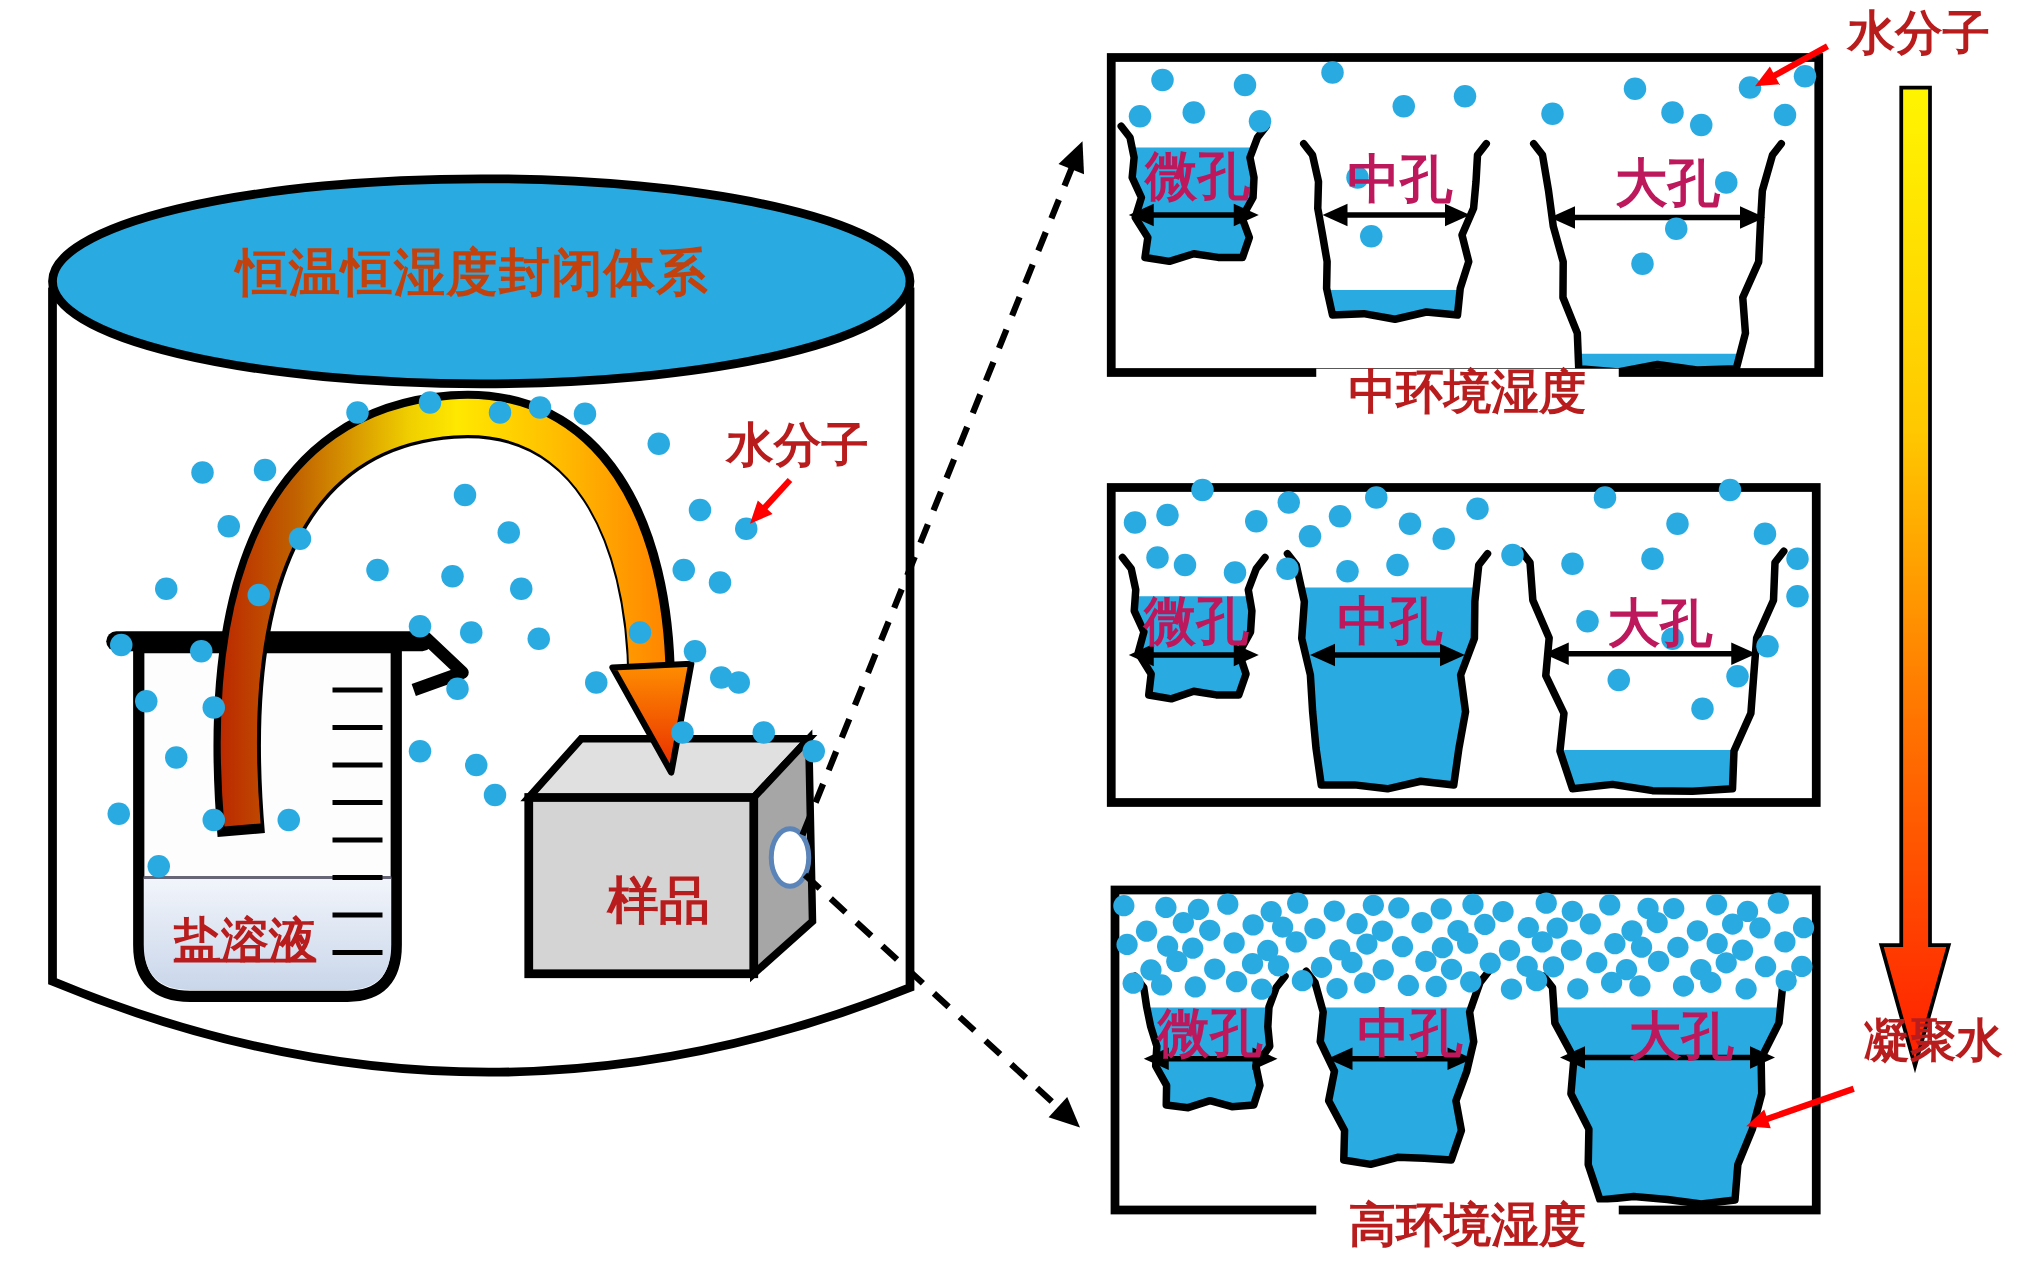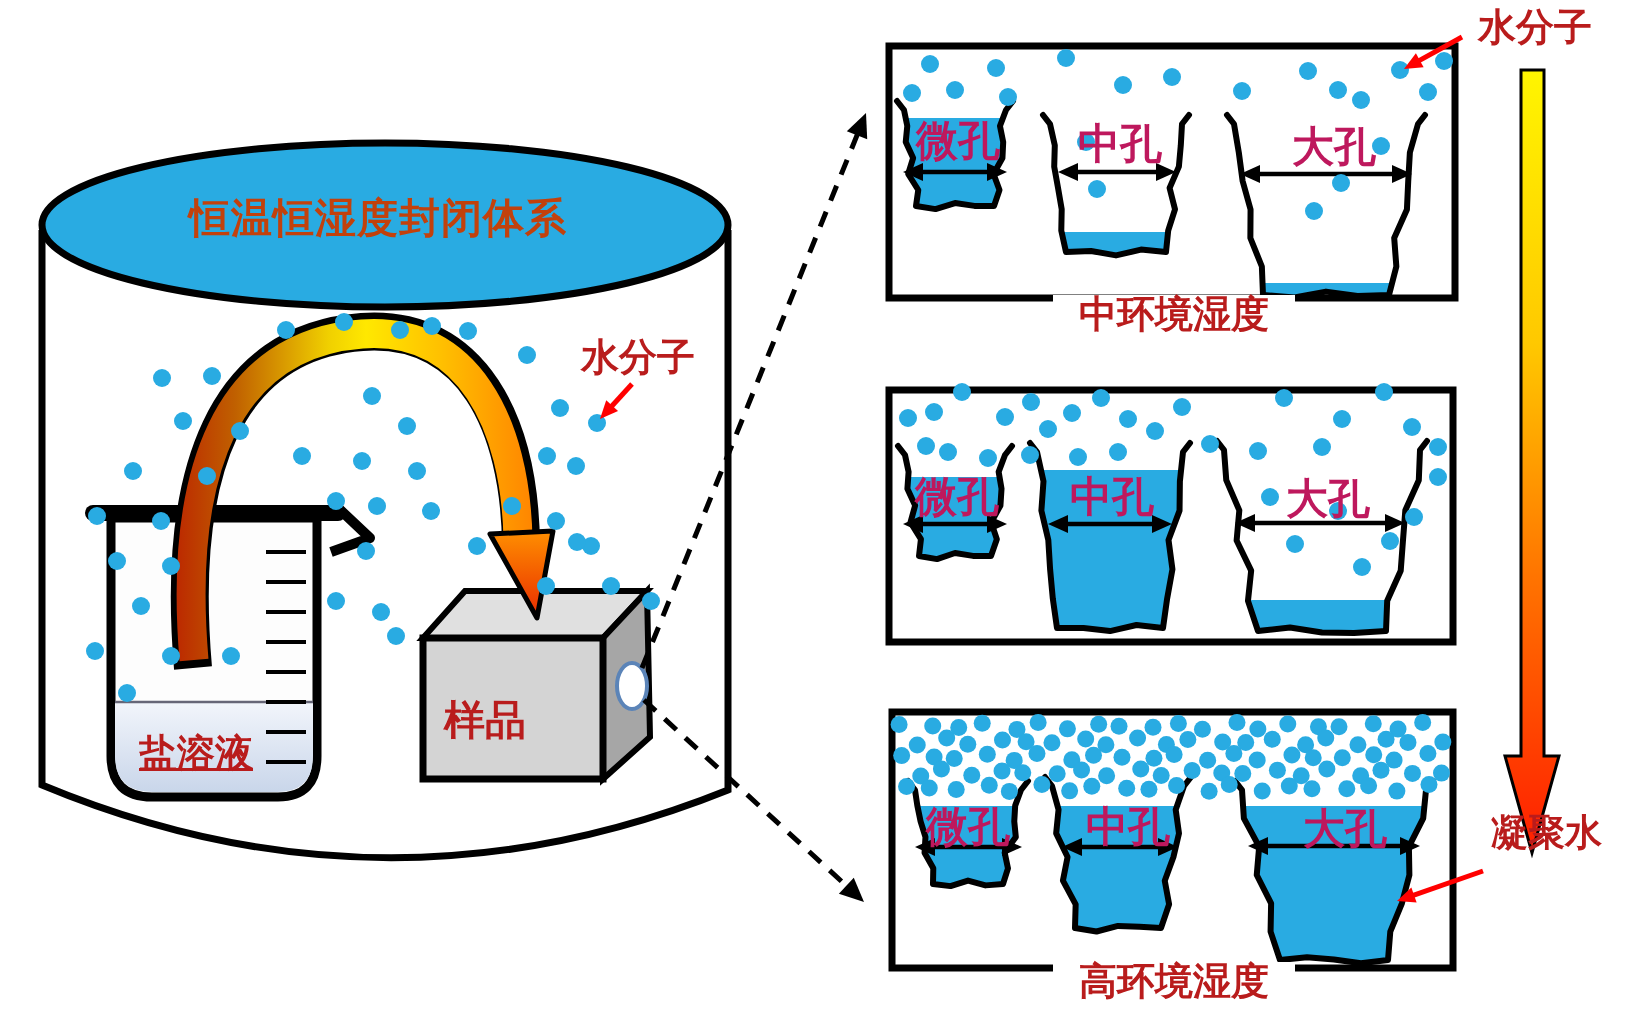--- a/index.html
+++ b/index.html
@@ -366,21 +366,21 @@
           <line x1="1483" y1="871" x2="1408.8969222862167" y2="896.8499108303895" stroke="#ff0000" stroke-width="5"></line>
           <polygon points="1397,901 1411.3606260154775,887.5176997347045 1416.6305805165703,902.624902637837" fill="#ff0000"></polygon>
         </g>
       </g>
   </svg>
 
   <div class="label white f41" style="left:163px;top:197px;width:430px;text-align:center;letter-spacing:1px;">恒温恒湿度封闭体系</div>
 
   <div class="label red f38" style="left:581px;top:338px;">水分子</div>
   <div class="label red f38" style="left:139px;top:734px;text-decoration:underline;">盐溶液</div>
-  <div class="label red f41" style="left:444px;top:699px;">样品</div>
+  <div class="label red f41" style="left:486px;top:699px;">样品</div>
 
   <div class="label red f38" style="left:1478px;top:8px;">水分子</div>
   <div class="label red f37" style="left:1491px;top:814px;">凝聚水</div>
 
   <div class="label red f38 caption" style="left:1053px;top:295px;width:226px;">中环境湿度</div>
   <div class="label red f38 caption" style="left:1053px;top:962px;width:226px;">高环境湿度</div>
 
   <div class="label black f42 center" style="left:958px;top:141px;">微孔</div>
   <div class="label black f42 center" style="left:1120px;top:144px;">中孔</div>
   <div class="label black f42 center" style="left:1334px;top:147px;">大孔</div>

